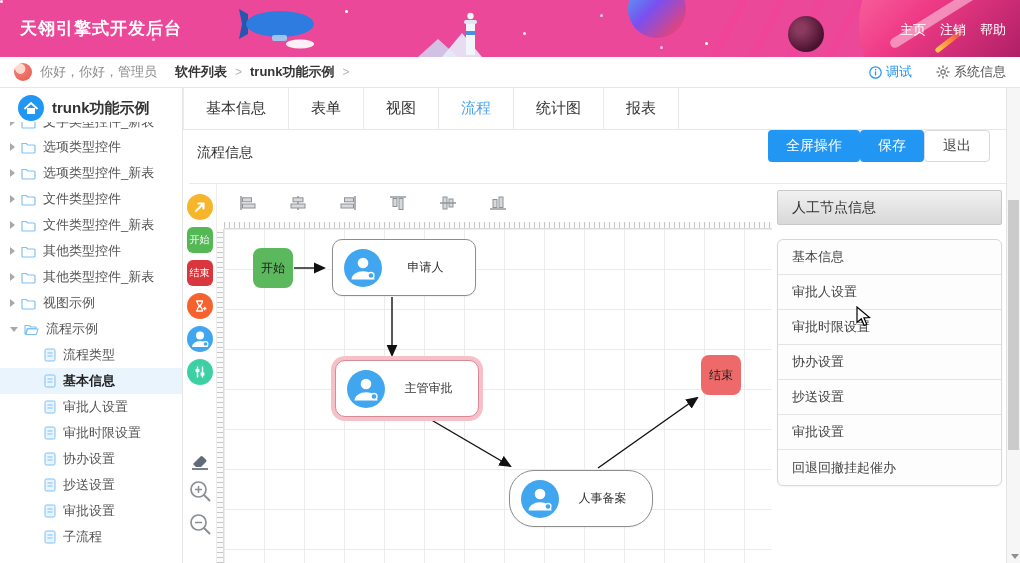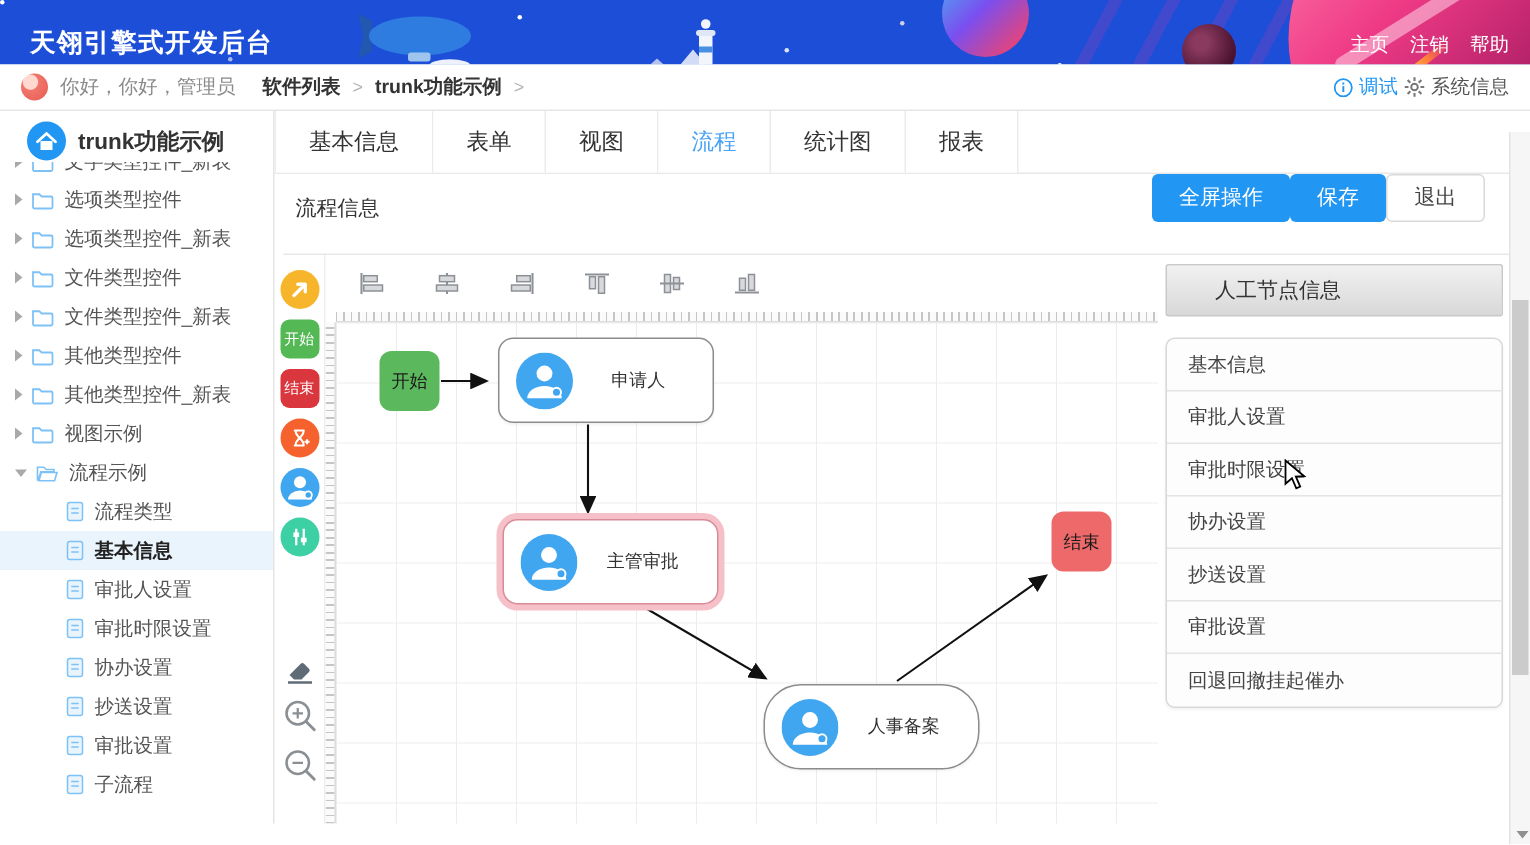--- a/index.html
+++ b/index.html
@@ -1,20 +1,20 @@
 <!DOCTYPE html>
 <html><head>
 <meta charset="utf-8">
 <style>
   * { margin:0; padding:0; box-sizing:border-box; }
   body { background:#fff; font-family:"Liberation Sans","DejaVu Sans",sans-serif; }
   .app { position:relative; width:1020px; height:563px; overflow:hidden; background:#fff; }
 
   
-  .header { position:relative; height:43px; background:#1d4ed8; overflow:hidden; }
+  .header { position:relative; height:57px; background:#ec4899; overflow:hidden; }
   .header-title { position:absolute; left:20px; top:17px; color:#fff; font-size:17px; font-weight:bold; letter-spacing:1px; z-index:5; }
   .header-nav { position:absolute; right:14px; top:21px; display:flex; gap:14px; z-index:5; }
   .header-nav span { color:#fff; font-size:13px; cursor:pointer; }
   .deco-stripes { position:absolute; right:0; top:0; width:310px; height:57px;
      background:repeating-linear-gradient(118deg, transparent 0 26px, rgba(255,46,147,.16) 26px 34px); }
   .planet-big { position:absolute; right:-34px; top:-72px; width:195px; height:195px; border-radius:50%;
      background:linear-gradient(135deg,#ff7cab 0%,#ef3a86 38%,#a81d63 78%,#7c1248 100%); }
   .planet-big::after { content:""; position:absolute; left:22px; top:78px; width:130px; height:10px; border-radius:6px;
      background:rgba(255,214,231,.55); transform:rotate(-32deg); }
   .planet-mid { position:absolute; left:628px; top:-20px; width:58px; height:58px; border-radius:50%;
@@ -30,21 +30,21 @@
   .lighthouse { position:absolute; left:418px; top:11px; }
 
   
   .crumbbar { position:relative; height:31px; background:#fff; border-bottom:1px solid #e6e6e6;
      display:flex; align-items:center; padding:0 14px; }
   .avatar { width:18px; height:18px; border-radius:50%; margin-right:8px;
      background:radial-gradient(circle at 35% 32%, #ffd9cf 28%, #f0766b 32%, #e85a52 100%); }
   .greeting { color:#8a8a8a; font-size:13px; margin-right:18px; }
   .crumb { color:#333; font-size:13px; font-weight:bold; cursor:pointer; }
   .crumb-sep { color:#b5b5b5; font-size:12px; margin:0 8px; }
-  .crumb-right { margin-left:auto; display:flex; align-items:center; gap:4px; }
+  .crumb-right { margin-left:auto; display:flex; align-items:center; gap:24px; }
   .debug-link { display:flex; align-items:center; gap:4px; color:#2196f3; font-size:13px; cursor:pointer; }
   .sysinfo-link { display:flex; align-items:center; gap:4px; color:#555; font-size:13px; cursor:pointer; }
 
   
   .body-row { display:flex; height:475px; }
 
   
   .sidebar { width:183px; border-right:1px solid #e5e5e5; overflow:hidden; flex:none; background:#fff; }
   .side-root { display:flex; align-items:center; gap:8px; height:34px; padding:6px 0 0 18px; }
   .root-badge { width:26px; height:26px; border-radius:50%; background:#2196f3; display:flex; align-items:center; justify-content:center; flex:none; }
@@ -107,21 +107,21 @@
      display:flex; align-items:center; cursor:pointer; box-shadow:0 1px 2px rgba(0,0,0,.06); }
   .fnode-applicant { left:115px; top:17px; }
   .fnode-manager { left:118px; top:138px; box-shadow:0 0 0 4px #f6c0c9; border-color:#d98a97; }
   .fnode-hr { left:292px; top:248px;border-radius:25px; }
   .fnode-user .node-avatar { margin-left:11px; flex:none; display:flex; }
   .fnode-user .node-label { flex:1; text-align:center; font-size:12px; color:#333; padding-right:6px; }
 
   
   .right-region { width:248px; flex:none; padding:6px 18px 0 5px; background:#fff; }
   .rp-header { height:35px; background:linear-gradient(#f1f1f1,#d8d8d8); border:1px solid #c9c9c9; border-radius:2px;
-     display:flex; align-items:center; padding-left:32px; font-size:14px; color:#333; }
+     display:flex; align-items:center; padding-left:14px; font-size:14px; color:#333; }
   .rp-list { margin-top:14px; border:1px solid #d8d8d8; border-radius:6px; background:#fdfdfd; overflow:hidden; box-shadow:0 1px 2px rgba(0,0,0,.05); }
   .rp-item { height:35px; display:flex; align-items:center; padding-left:14px; font-size:13px; color:#444;
      border-bottom:1px solid #e4e4e4; cursor:pointer; }
   .rp-item:last-child { border-bottom:none; }
 
   
   .page-scroll { position:absolute; right:0; top:88px; bottom:0; width:14px; background:#f6f6f6; border-left:1px solid #e3e3e3; }
   .page-thumb { position:absolute; left:1px; right:1px; top:112px; height:250px; background:#cbcbcb; cursor:pointer; }
   .scroll-arrow { position:absolute; left:4px; bottom:4px; width:0; height:0;
      border-top:5px solid #8f8f8f; border-left:4px solid transparent; border-right:4px solid transparent; }

